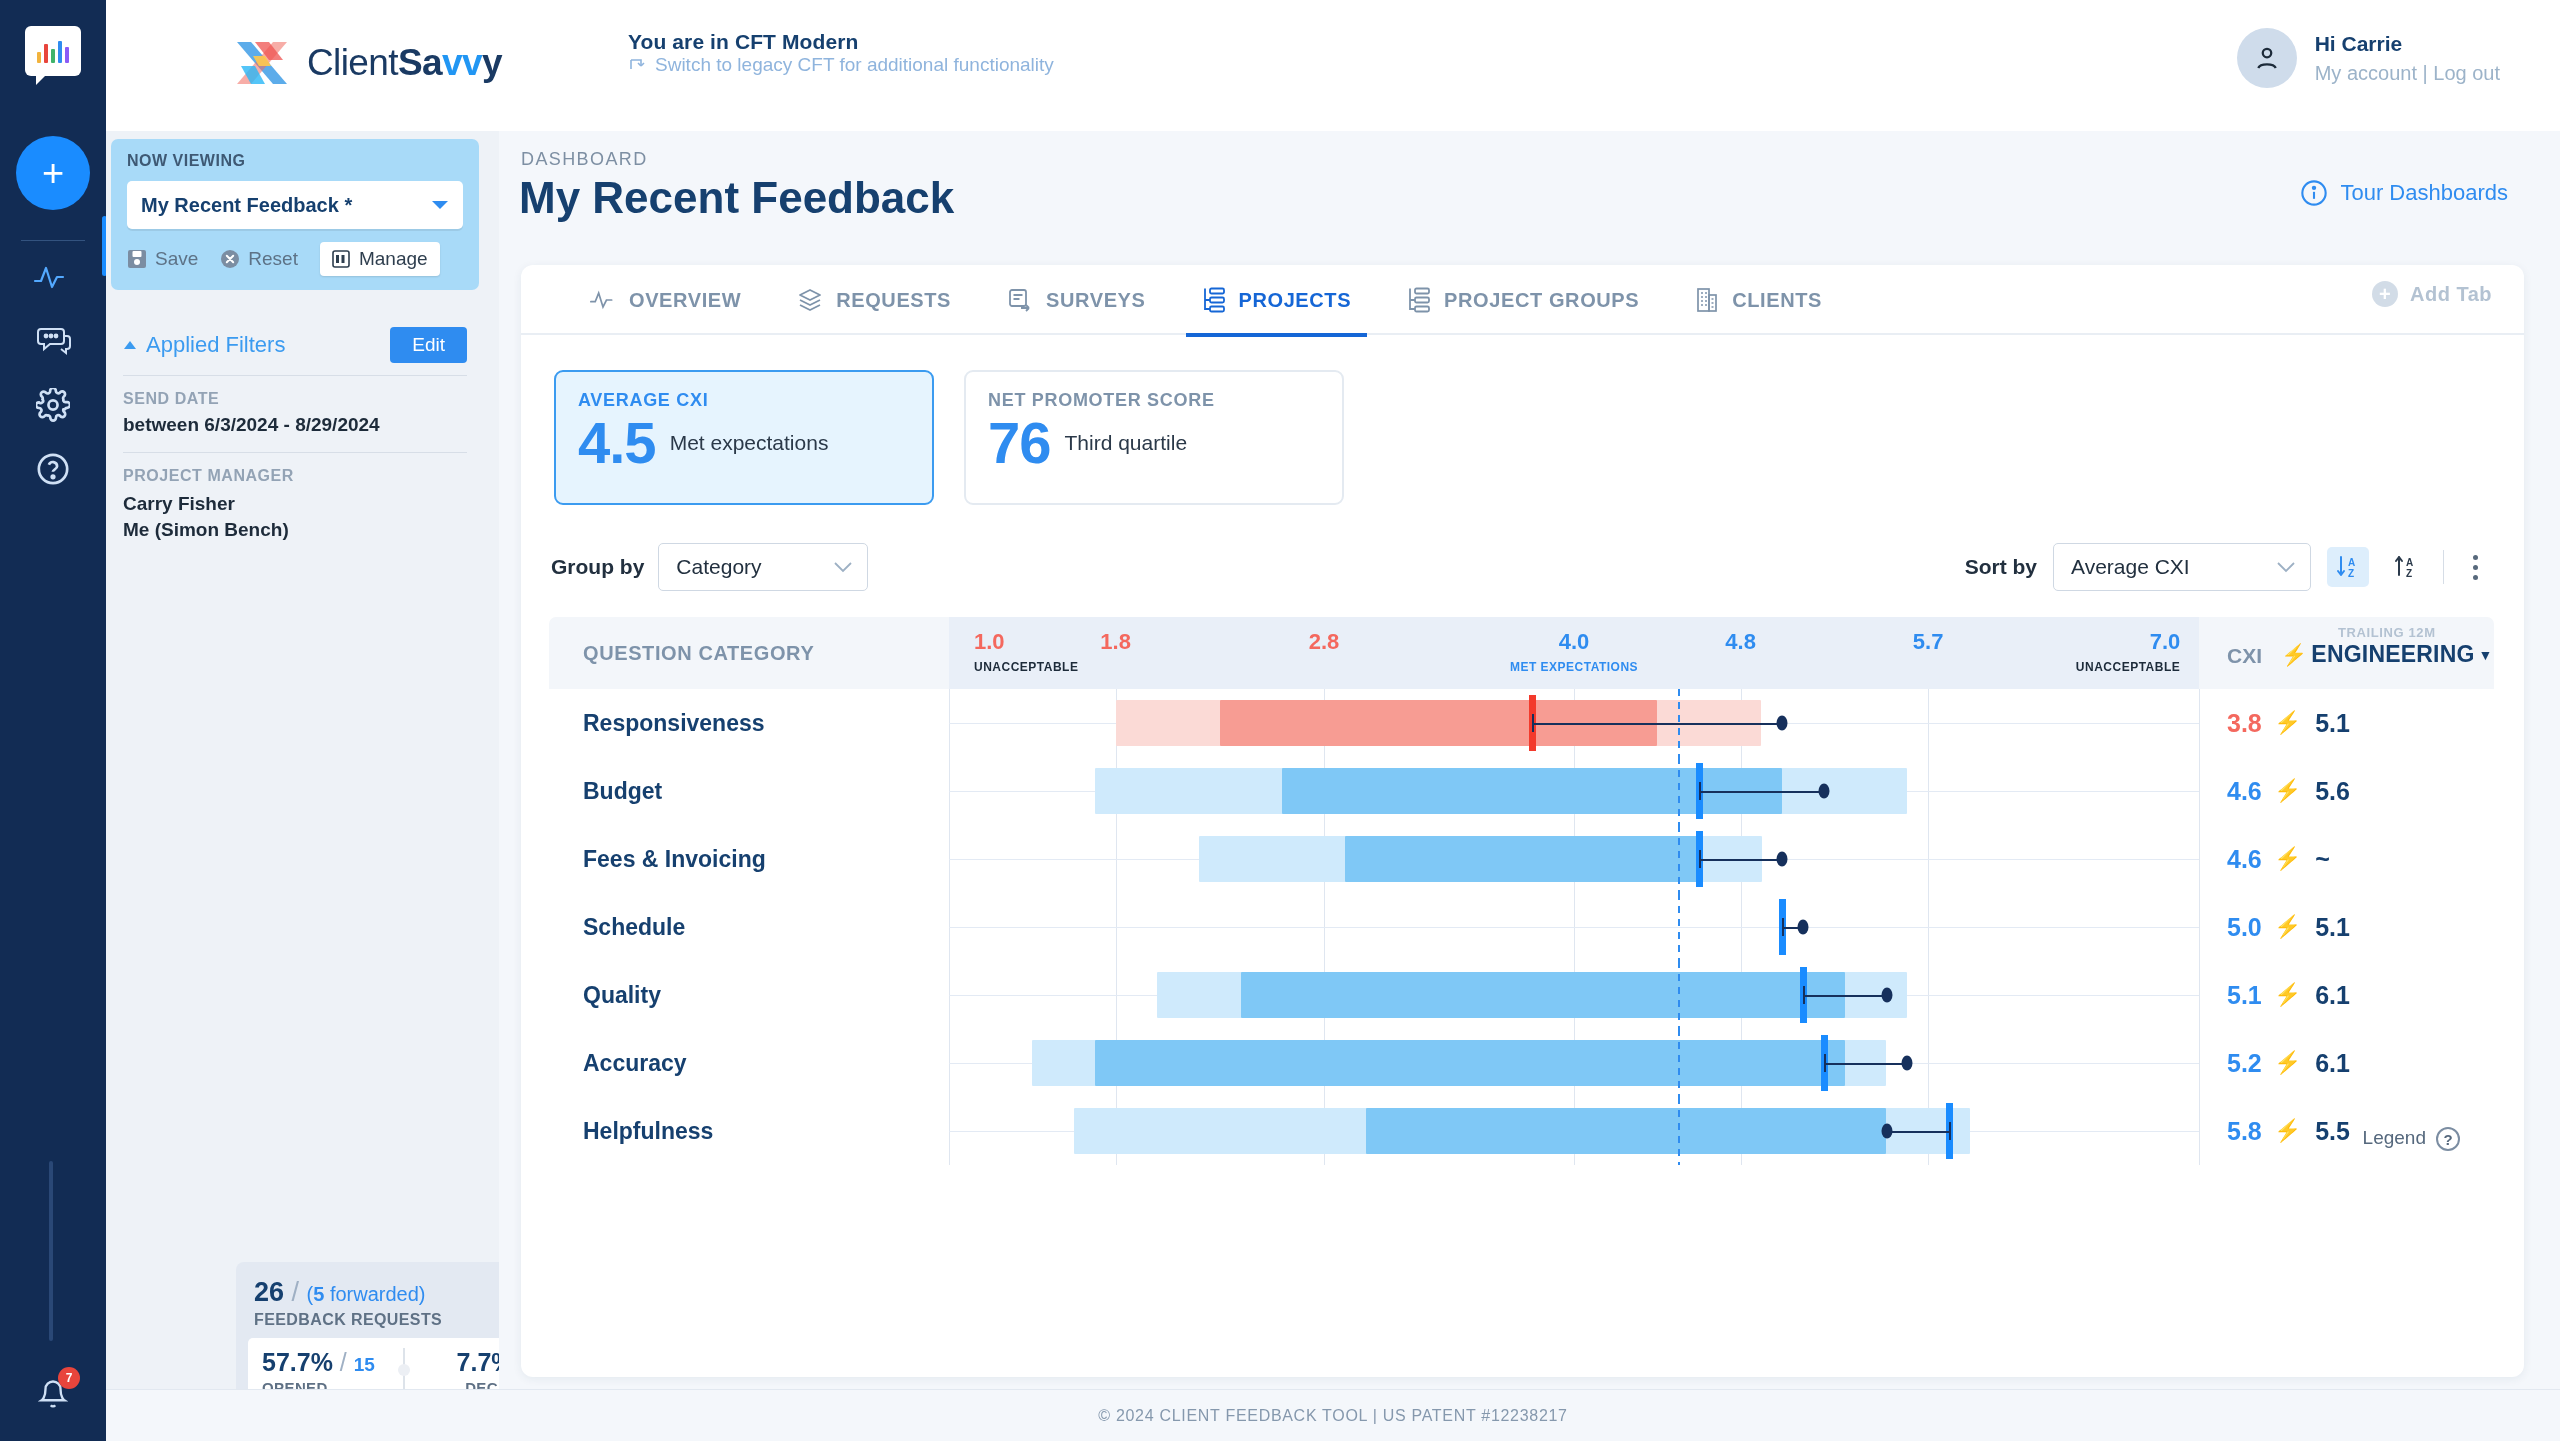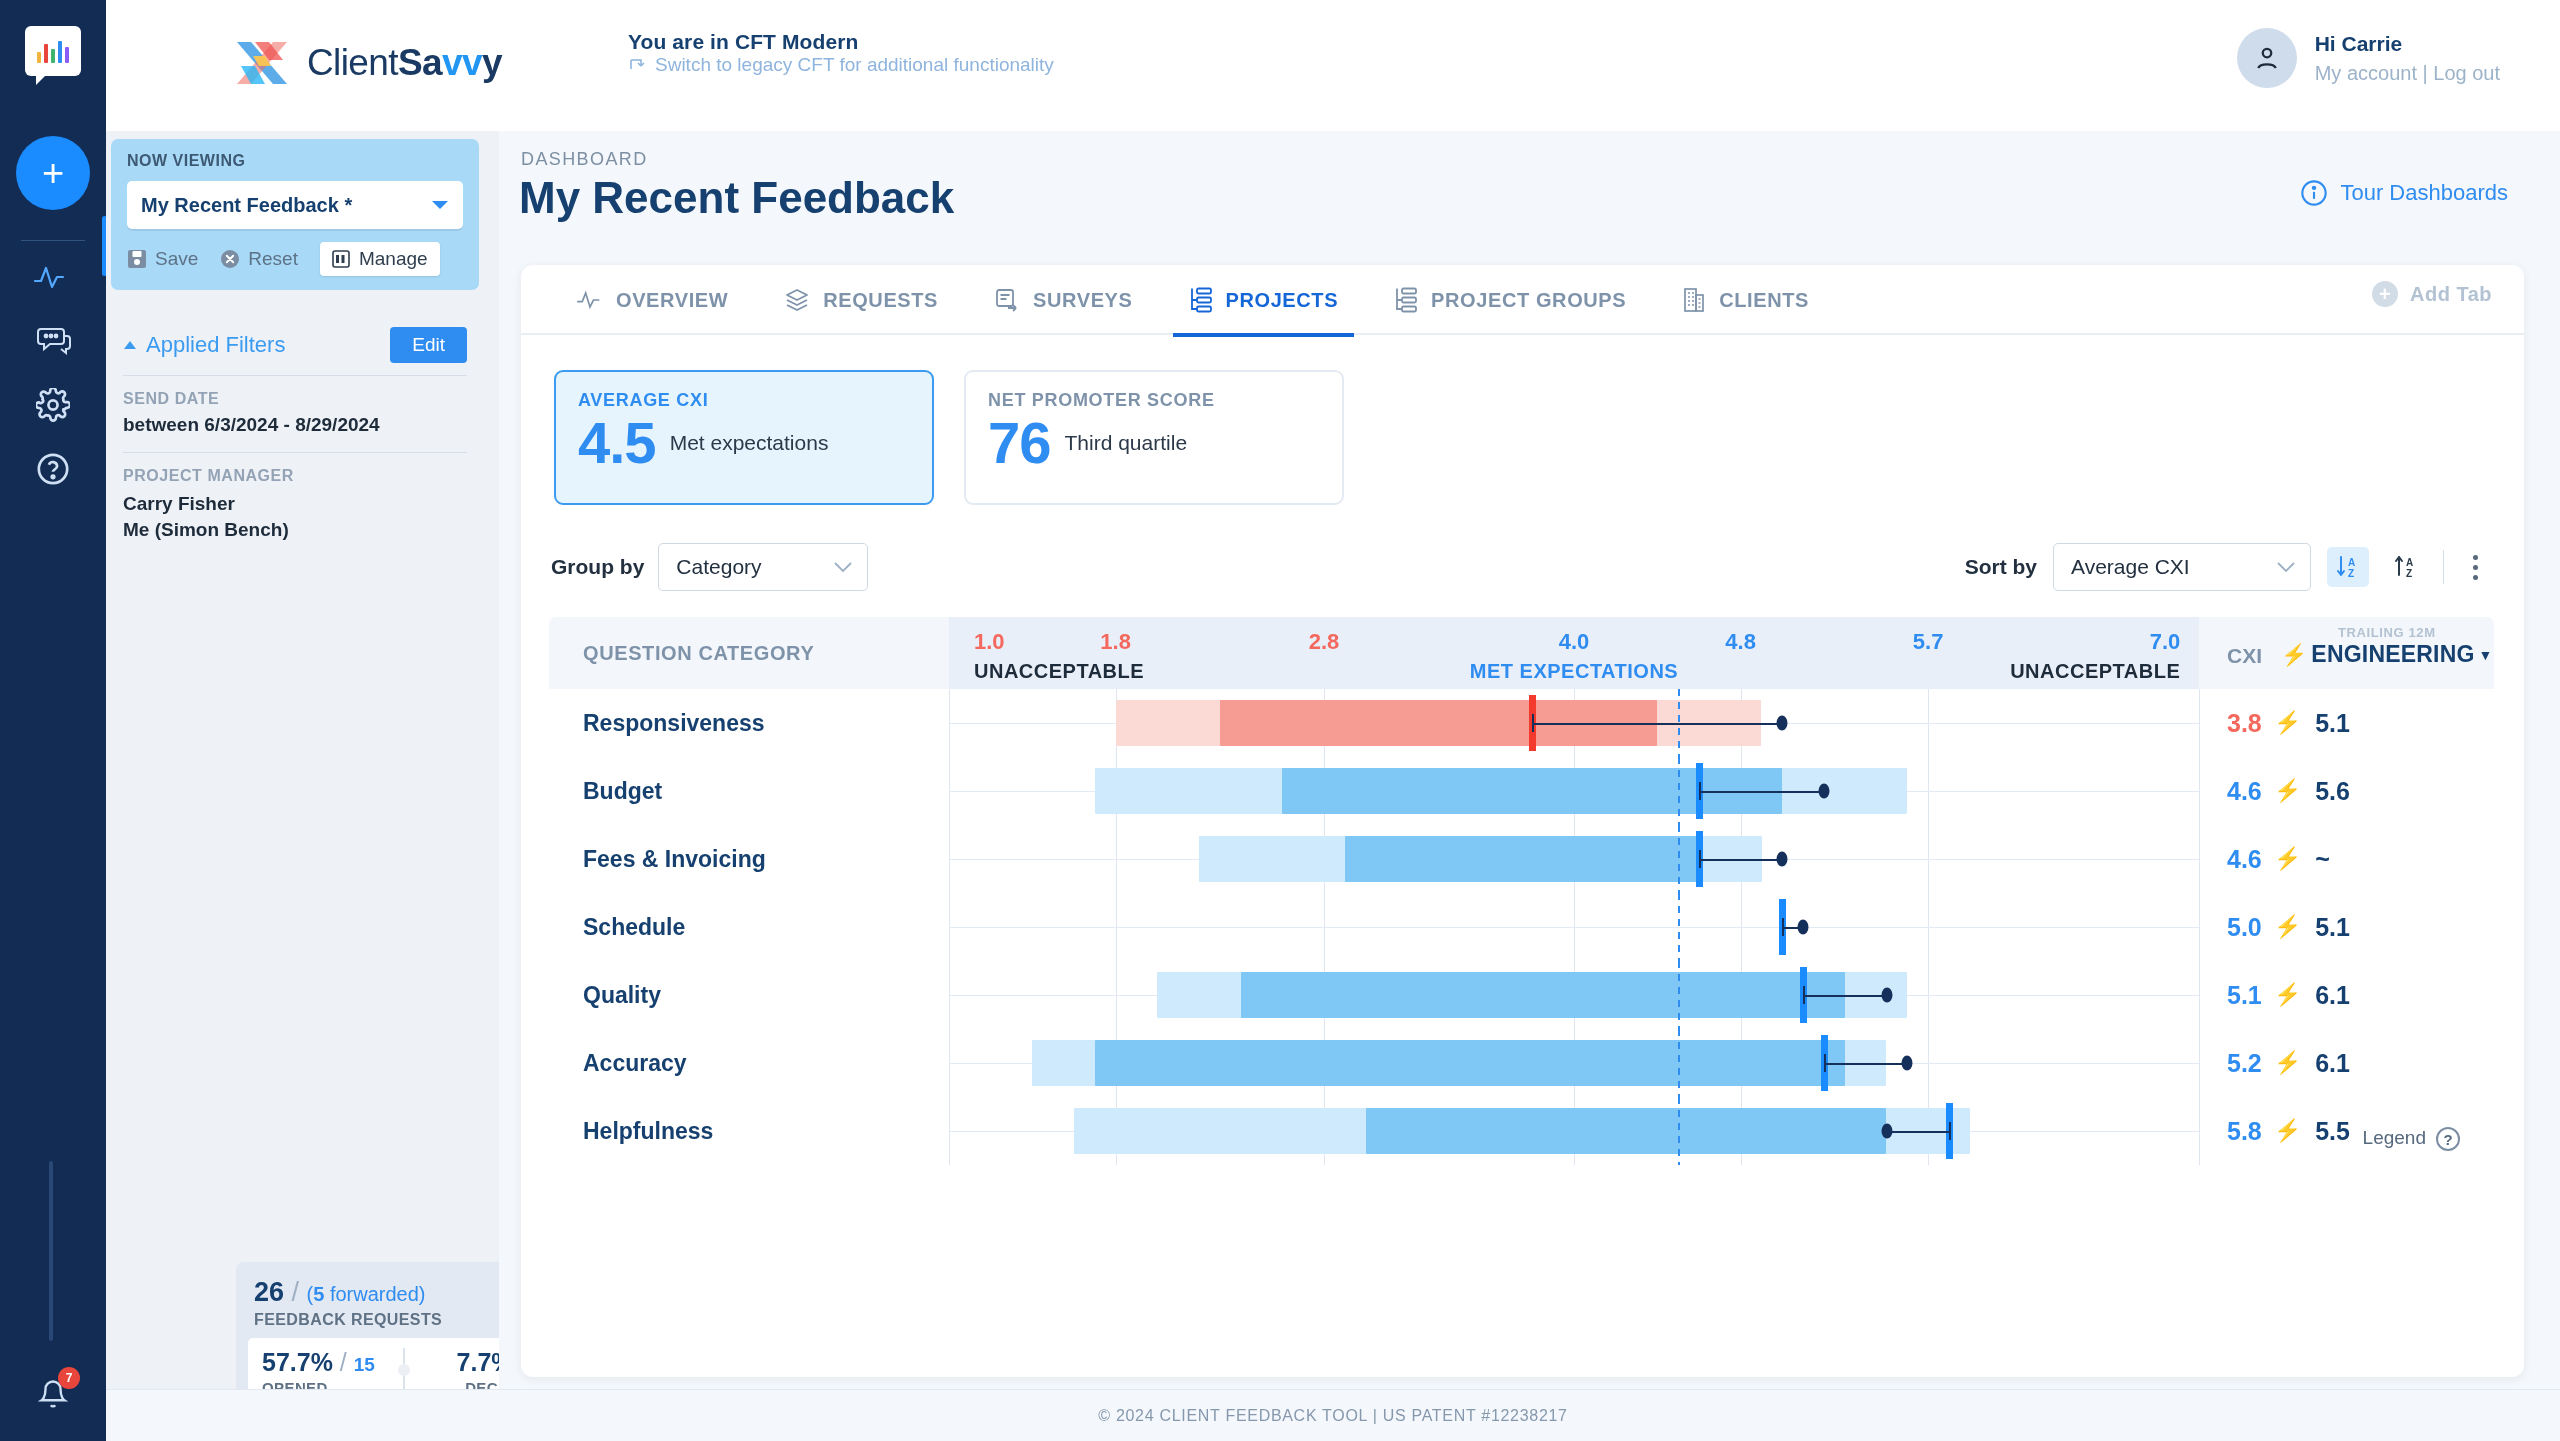--- a/index.html
+++ b/index.html
@@ -151,21 +151,21 @@
   .ptitle { position: absolute; left: 20px; top: 42px; font-size: 44px; font-weight: 700; color: #16406f; }
   .tour { position: absolute; right: 52px; top: 48px; display: flex; align-items: center; gap: 12px;
           font-size: 22px; color: #2f8cf0; cursor: pointer; }
 
   #panel {
     position: absolute; left: 22px; top: 134px; right: 36px; height: 1112px;
     background: #fff; border-radius: 12px; box-shadow: 0 2px 10px rgba(20,50,90,0.07);
   }
 
   
-  #tabs { position: relative; height: 70px; border-bottom: 2px solid #e9eef4; padding-left: 28px; display: flex; }
+  #tabs { position: relative; height: 70px; border-bottom: 2px solid #e9eef4; padding-left: 41px; display: flex; }
   .tab {
     display: flex; align-items: center; gap: 13px; padding: 0 28px; height: 70px;
     font-size: 20px; font-weight: 700; letter-spacing: 0.6px; color: #7e93aa; cursor: pointer;
     position: relative;
   }
   .tab.active { color: #1566d6; }
   .tab.active:after {
     content: ""; position: absolute; left: 12px; right: 12px; bottom: -2px; height: 4px; background: #1566d6;
   }
   .addtab {
@@ -219,21 +219,21 @@
     width: 400px; background: #f3f6fa; border-radius: 7px 0 0 0;
     display: flex; align-items: center; padding-left: 34px;
     font-size: 20px; font-weight: 700; letter-spacing: 0.6px; color: #7e93aa;
   }
   .ch-head .scale { flex: 1; background: #e9eff8; position: relative; }
   .ch-head .cxi {
     width: 295px; background: #f3f6fa; border-radius: 0 7px 0 0; position: relative;
   }
   .tick { position: absolute; transform: translateX(-50%); text-align: center; }
   .tick .v { font-size: 22px; font-weight: 700; }
-  .tick .c { font-size: 20px; font-weight: 700; letter-spacing: 0.5px; margin-top: 5px; white-space: nowrap; }
+  .tick .c { font-size: 12px; font-weight: 700; letter-spacing: 0.5px; margin-top: 5px; white-space: nowrap; }
 
   .cxi-lab { position: absolute; left: 28px; top: 27px; font-size: 21px; font-weight: 700; color: #7e93aa; }
   .eng-wrap { position: absolute; left: 82px; top: 8px; }
   .eng-top { font-size: 13px; font-weight: 700; letter-spacing: 0.6px; color: #b3c2d2; text-align: center; }
   .eng-main { display: flex; align-items: center; gap: 4px; font-size: 23px; font-weight: 700;
               color: #16406f; letter-spacing: 0.2px; cursor: pointer; margin-top: 1px; }
 
   .rows { position: relative; }
   .crow { display: flex; height: 68px; align-items: center; position: relative; }
   .crow .name {

